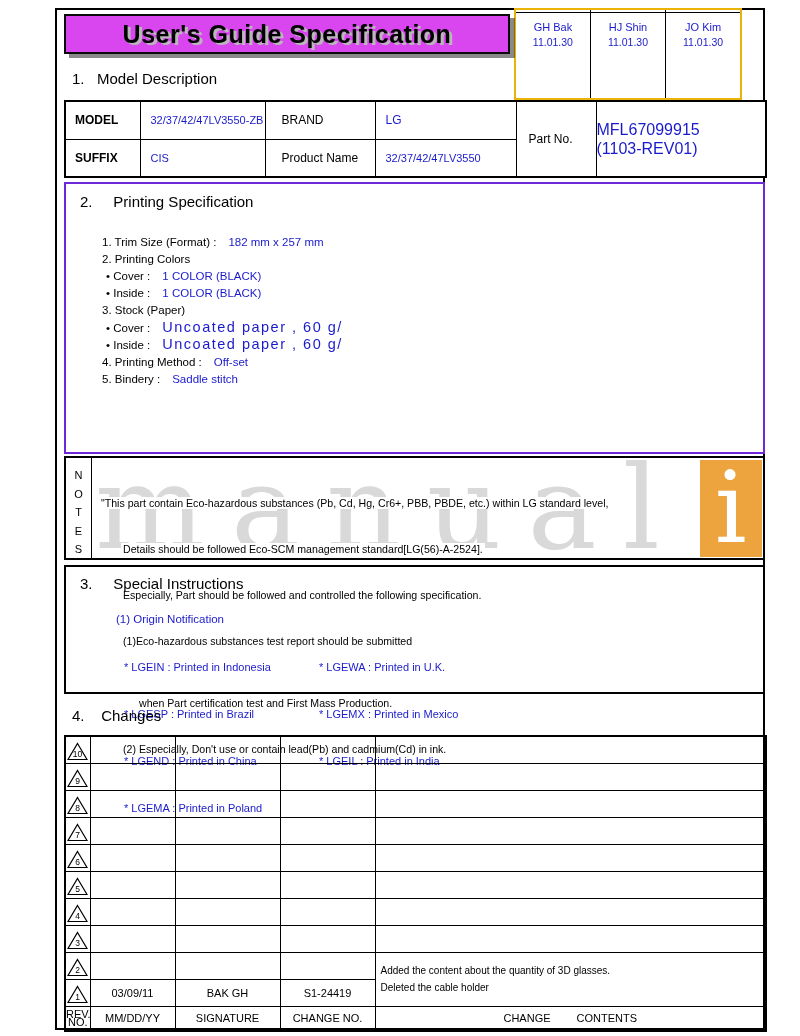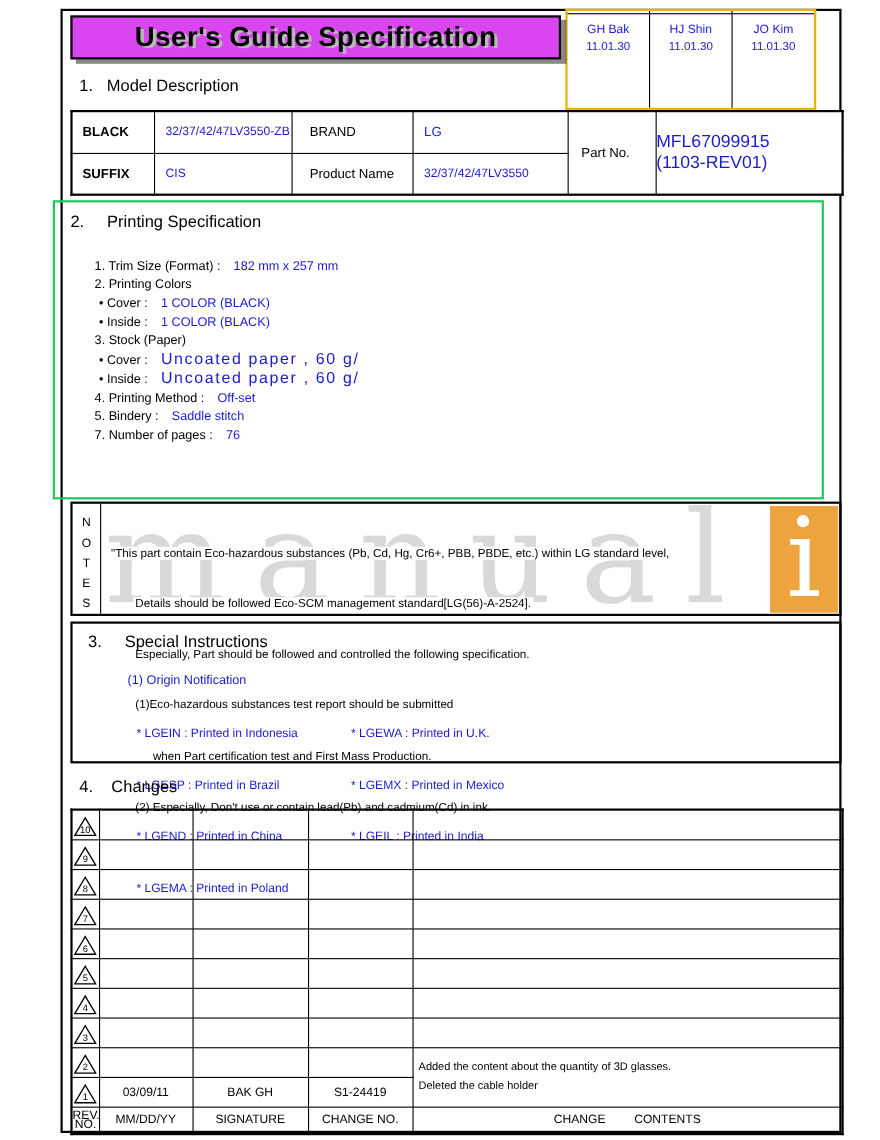--- a/index.html
+++ b/index.html
@@ -41,36 +41,36 @@
   
   #model-table { left:64px; top:100px; width:701px; height:76px; border:2px solid #000; z-index:2; background:#fff; }
   #model-table td { vertical-align:middle; }
   .lbl-cell { font-size:12px; font-weight:bold; padding-left:9px; }
   .lbl-cell2 { font-size:12px; padding-left:16px; }
   .val-cell { font-size:11px; padding-left:10px; }
   .partno-label { font-size:12px; padding-left:12px; }
   .partno-value { font-size:16px; line-height:19px; }
 
   
-  #spec-box { left:48px; top:182px; width:701px; height:272px; border:2px solid #22c55e; z-index:2; }
+  #spec-box { left:64px; top:182px; width:701px; height:272px; border:2px solid #6d28d9; z-index:2; }
   #spec-box .heading { position:absolute; left:14px; top:9px; }
   #spec-list { position:absolute; left:36px; top:50px; }
   .spec-line { line-height:16.9px; font-size:11.5px; white-space:pre; }
   .spec-line .val { margin-left:12px; }
   .spec-line.ind { padding-left:4px; }
   .spec-line .big { font-size:14.5px; letter-spacing:1.5px; }
 
   
   #notes-box { left:64px; top:456px; width:701px; height:104px; border:2px solid #000; z-index:2; background:transparent; }
   #notes-strip { position:absolute; left:0; top:0; width:26px; height:100px; border-right:1px solid #000;
                  text-align:center; font-size:11px; padding-top:8px; line-height:18.6px; }
   #notes-text { position:absolute; left:33px; top:7px; font-size:10.6px; line-height:15.4px; white-space:pre; }
   #notes-text .nline span { background:#fff; padding:0 2px; }
   .n-ind1 { margin-left:22px; }
-  .n-ind2 { margin-left:38px; }
+  .n-ind2 { margin-left:38px;margin-top:15px; }
 
   
   #watermark { left:95px; top:452px; height:112px; display:flex; align-items:center; z-index:0;
                font-family:"DejaVu Serif", serif; user-select:none; }
   #wm-gray { font-size:116px; letter-spacing:26px; color:var(--watermark-gray,#d9d9d9); line-height:100px; }
   #wm-accent { margin-left:14px; width:62px; height:97px; background:var(--watermark-accent,#eda43f);
                color:#fff; font-size:100px; display:flex; align-items:center; justify-content:center; line-height:90px; }
 
   
   #special-box { left:64px; top:565px; width:701px; height:129px; border:2px solid #000; z-index:2; }
@@ -139,21 +139,21 @@
     <colgroup>
       <col style="width:75px">
         <col style="width:125px">
         <col style="width:110px">
       <col style="width:141px">
         <col style="width:80px">
         <col style="width:170px">
     </colgroup>
     <tbody>
         <tr style="height:38px">
-      <td class="lbl-cell">BLACK</td>
+      <td class="lbl-cell">MODEL</td>
       <td class="val-cell blue">32/37/42/47LV3550-ZB</td>
       <td class="lbl-cell2">BRAND</td>
       <td class="val-cell blue" style="font-size:12px;">LG</td>
       <td class="partno-label" rowspan="2">Part No.</td>
       <td class="partno-value blue" rowspan="2">
         <div>MFL67099915</div>
         <div>(1103-REV01)</div>
       </td>
     </tr>
     <tr style="height:38px">
@@ -170,21 +170,20 @@
     <div id="spec-list">
       <div class="spec-line"><span class="lbl">1. Trim Size (Format) :</span><span class="val blue">182 mm x 257 mm</span></div>
       <div class="spec-line"><span class="lbl">2. Printing Colors</span></div>
       <div class="spec-line ind"><span class="lbl">• Cover :</span><span class="val blue">1 COLOR (BLACK)</span></div>
       <div class="spec-line ind"><span class="lbl">• Inside :</span><span class="val blue">1 COLOR (BLACK)</span></div>
       <div class="spec-line"><span class="lbl">3. Stock (Paper)</span></div>
       <div class="spec-line ind"><span class="lbl">• Cover :</span><span class="val big blue">Uncoated paper , 60 g/</span></div>
       <div class="spec-line ind"><span class="lbl">• Inside :</span><span class="val big blue">Uncoated paper , 60 g/</span></div>
       <div class="spec-line"><span class="lbl">4. Printing Method :</span><span class="val blue">Off-set</span></div>
       <div class="spec-line"><span class="lbl">5. Bindery :</span><span class="val blue">Saddle stitch</span></div>
-      <div class="spec-line"><span class="lbl">7. Number of pages :</span><span class="val blue">76</span></div>
     </div>
   </div>
 
   <div id="notes-box" class="abs">
     <div id="notes-strip">
       <div>N</div>
       <div>O</div>
       <div>T</div>
       <div>E</div>
       <div>S</div>

